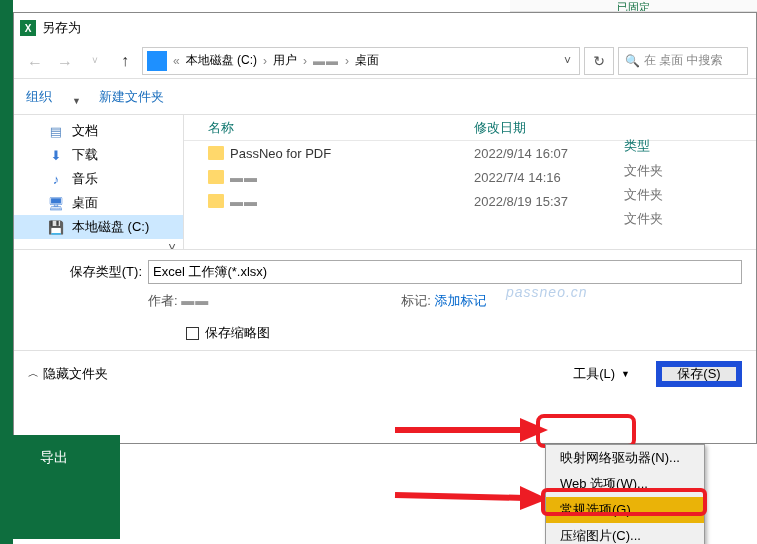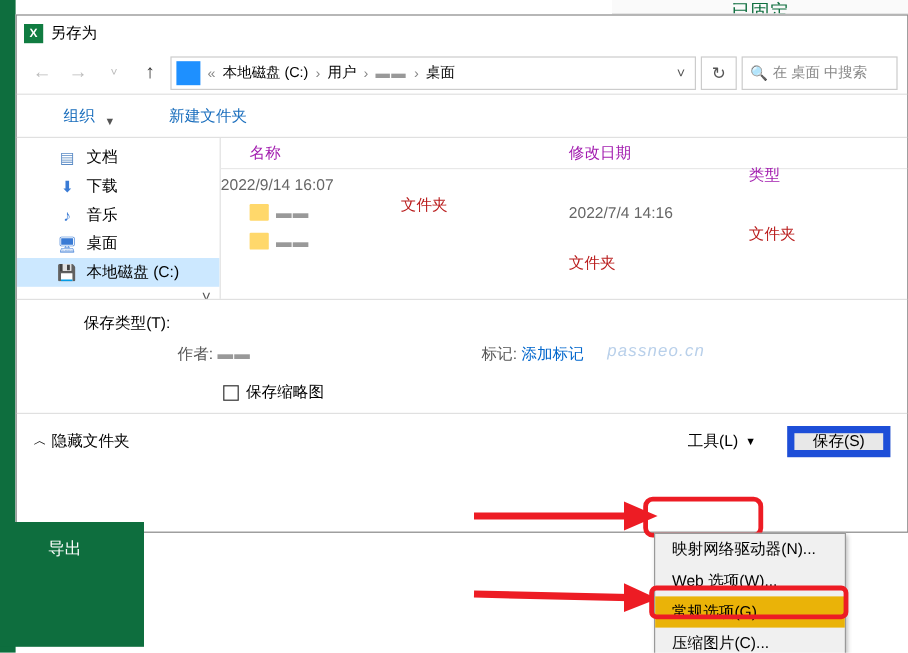--- a/index.html
+++ b/index.html
@@ -1,58 +1,58 @@
 <!DOCTYPE html>
 <html><head>
 <meta charset="utf-8">
 <style>
 * { box-sizing: border-box; margin: 0; padding: 0; font-family: "Microsoft YaHei", "Segoe UI", sans-serif; }
 body { background: #fff; width: 757px; height: 544px; overflow: hidden; position: relative; }
 
 .green-stripe { position: absolute; left: 0; top: 0; width: 13px; height: 544px; background: #0e6e3e; }
 .green-area { position: absolute; left: 0; top: 435px; width: 120px; height: 104px; background: #0e6e3e; color: #fff; padding-left: 40px; }
 .green-item { font-size: 14px; padding: 14px 0; }
-.top-right-frag { position: absolute; left: 510px; top: 0; width: 247px; height: 12px; background: #fafafa; border-bottom: 1px solid #e0e0e0; color: #0e6e3e; font-size: 16px; text-align: center; overflow: hidden; }
+.top-right-frag { position: absolute; left: 510px; top: 0; width: 247px; height: 12px; background: #fafafa; border-bottom: 1px solid #e0e0e0; color: #0e6e3e; font-size: 11px; text-align: center; overflow: hidden; }
 
 .dialog { position: absolute; left: 13px; top: 12px; right: 0; height: 432px; background: #fff; border: 1px solid #888; }
 .titlebar { height: 30px; display: flex; align-items: center; padding: 0 6px; font-size: 13px; gap: 6px; }
 .titlebar .xicon { width: 16px; height: 16px; background: #107c41; display: flex; align-items: center; justify-content: center; color: #fff; font-size: 10px; font-weight: bold; }
 
 .navbar { height: 36px; display: flex; align-items: center; padding: 0 8px; gap: 4px; border-bottom: 1px solid #e0e0e0; }
 .nav-arrow { width: 26px; height: 26px; display: flex; align-items: center; justify-content: center; color: #bbb; font-size: 16px; }
 .nav-arrow.enabled { color: #333; }
 .breadcrumb { flex: 1; height: 28px; border: 1px solid #ccc; display: flex; align-items: center; font-size: 12px; }
 .bc-icon { width: 20px; height: 20px; background: #1e90ff; margin: 0 4px; }
 .bc-item { padding: 0 4px; }
 .bc-sep { color: #888; padding: 0 2px; }
 .bc-dd { margin-left: auto; padding: 0 8px; color: #555; cursor: pointer; }
 .refresh-btn { width: 30px; height: 28px; border: 1px solid #ccc; display: flex; align-items: center; justify-content: center; font-size: 14px; color: #555; }
 .search-box { width: 130px; height: 28px; border: 1px solid #ccc; display: flex; align-items: center; padding: 0 6px; gap: 4px; color: #888; font-size: 12px; }
 
 .toolbar { height: 36px; display: flex; align-items: center; padding: 0 12px; gap: 18px; border-bottom: 1px solid #e0e0e0; font-size: 13px; }
-.toolbar-item { display: flex; align-items: flex-end; gap: 8px; color: #1a6ebd; margin-left: 27px; }
+.toolbar-item { display: flex; align-items: flex-end; gap: 20px; color: #1a6ebd; }
 .toolbar-item .dd { font-size: 9px; color: #555; }
 
 .body-area { display: flex; height: 134px; }
 .sidebar { width: 170px; border-right: 1px solid #e0e0e0; overflow: hidden; font-size: 13px; padding-top: 4px; }
 .sb-item { display: flex; align-items: center; padding: 3px 0 3px 34px; gap: 8px; height: 24px; }
 .sb-item.selected { background: #cce8ff; }
 .sb-scroll { width: 16px; height: 16px; color: #555; display: flex; align-items: center; justify-content: center; margin-left: 150px; }
 .sb-ico { width: 16px; height: 16px; display: inline-flex; align-items: center; justify-content: center; }
 
 .filelist { flex: 1; position: relative; font-size: 13px; }
-.fl-header { display: flex; height: 26px; align-items: center; border-bottom: 1px solid #e8e8e8; color: #a21caf; }
+.fl-header { display: flex; height: 26px; align-items: center; border-bottom: 1px solid #e8e8e8; color: #0f766e; }
 .col-name { width: 290px; padding-left: 24px; }
 .col-date { width: 150px; }
 .col-type { width: 90px; margin-top: 36px; }
 .fl-row { display: flex; align-items: center; height: 24px; color: #333; }
 .fl-name { display: flex; align-items: center; gap: 6px; padding-left: 24px; }
 .fl-icon { width: 16px; height: 14px; background: #ffd86b; border-radius: 1px; }
 .fl-date { color: #666; }
-.fl-type { color: #b91c1c; font-family: Liberation Mono, monospace; }
+.fl-type { color: #737373; font-family: Liberation Mono, monospace; }
 .blurred { color: #999; letter-spacing: 1px; }
 
 .bottom-panel { border-top: 1px solid #e0e0e0; padding: 10px 14px 8px 14px; font-size: 13px; }
 .form-row { display: flex; align-items: center; margin-bottom: 8px; }
 .form-label { width: 120px; text-align: right; padding-right: 6px; }
 .form-input { flex: 1; height: 24px; border: 1px solid #7a9fd4; padding: 0 4px; font-size: 13px; }
 .form-input .sel { background: #0078d7; color: #fff; padding: 0 1px; }
 .form-select { flex: 1; height: 24px; border: 1px solid #aaa; display: flex; align-items: center; padding: 0 4px; justify-content: space-between; }
 .author-row { display: flex; align-items: center; padding-left: 120px; gap: 52px; margin-bottom: 14px; color: #555; }
 .author-val { color: #999; }
@@ -146,44 +146,52 @@
       <div class="sb-scroll">˅</div>
     </div>
 
     <div class="filelist">
       <div class="fl-header">
         <div class="col-name">名称</div>
         <div class="col-date">修改日期</div>
         <div class="col-type">类型</div>
       </div>
       <div class="fl-row">
+        <div class="col-name fl-name">
+            <span class="fl-icon"></span>
+            <span>PassNeo for PDF</span>
+          </div>
         <div class="col-date fl-date">2022/9/14 16:07</div>
         <div class="col-type fl-type">文件夹</div>
       </div>
       <div class="fl-row">
         <div class="col-name fl-name">
             <span class="fl-icon"></span>
             <span class="blurred">▬▬</span>
           </div>
         <div class="col-date fl-date">2022/7/4 14:16</div>
         <div class="col-type fl-type">文件夹</div>
       </div>
       <div class="fl-row">
         <div class="col-name fl-name">
             <span class="fl-icon"></span>
             <span class="blurred">▬▬</span>
           </div>
+        <div class="col-date fl-date">2022/8/19 15:37</div>
         <div class="col-type fl-type">文件夹</div>
       </div>
     </div>
   </div>
 
   <div class="bottom-panel">
     <div class="form-row">
       <div class="form-label">保存类型(T):</div>
+      <div class="form-select">
+        <span>Excel 工作簿(*.xlsx)</span>
+      </div>
     </div>
     <div class="author-row">
       <span><span>作者:</span> <span class="author-val blurred">▬▬</span></span>
       <span style="margin-left:140px;"><span>标记:</span> <span class="tag-link">添加标记</span></span>
     </div>
     <div class="thumb-row">
       <div class="cbox"></div>
       <span>保存缩略图</span>
     </div>
   </div>

